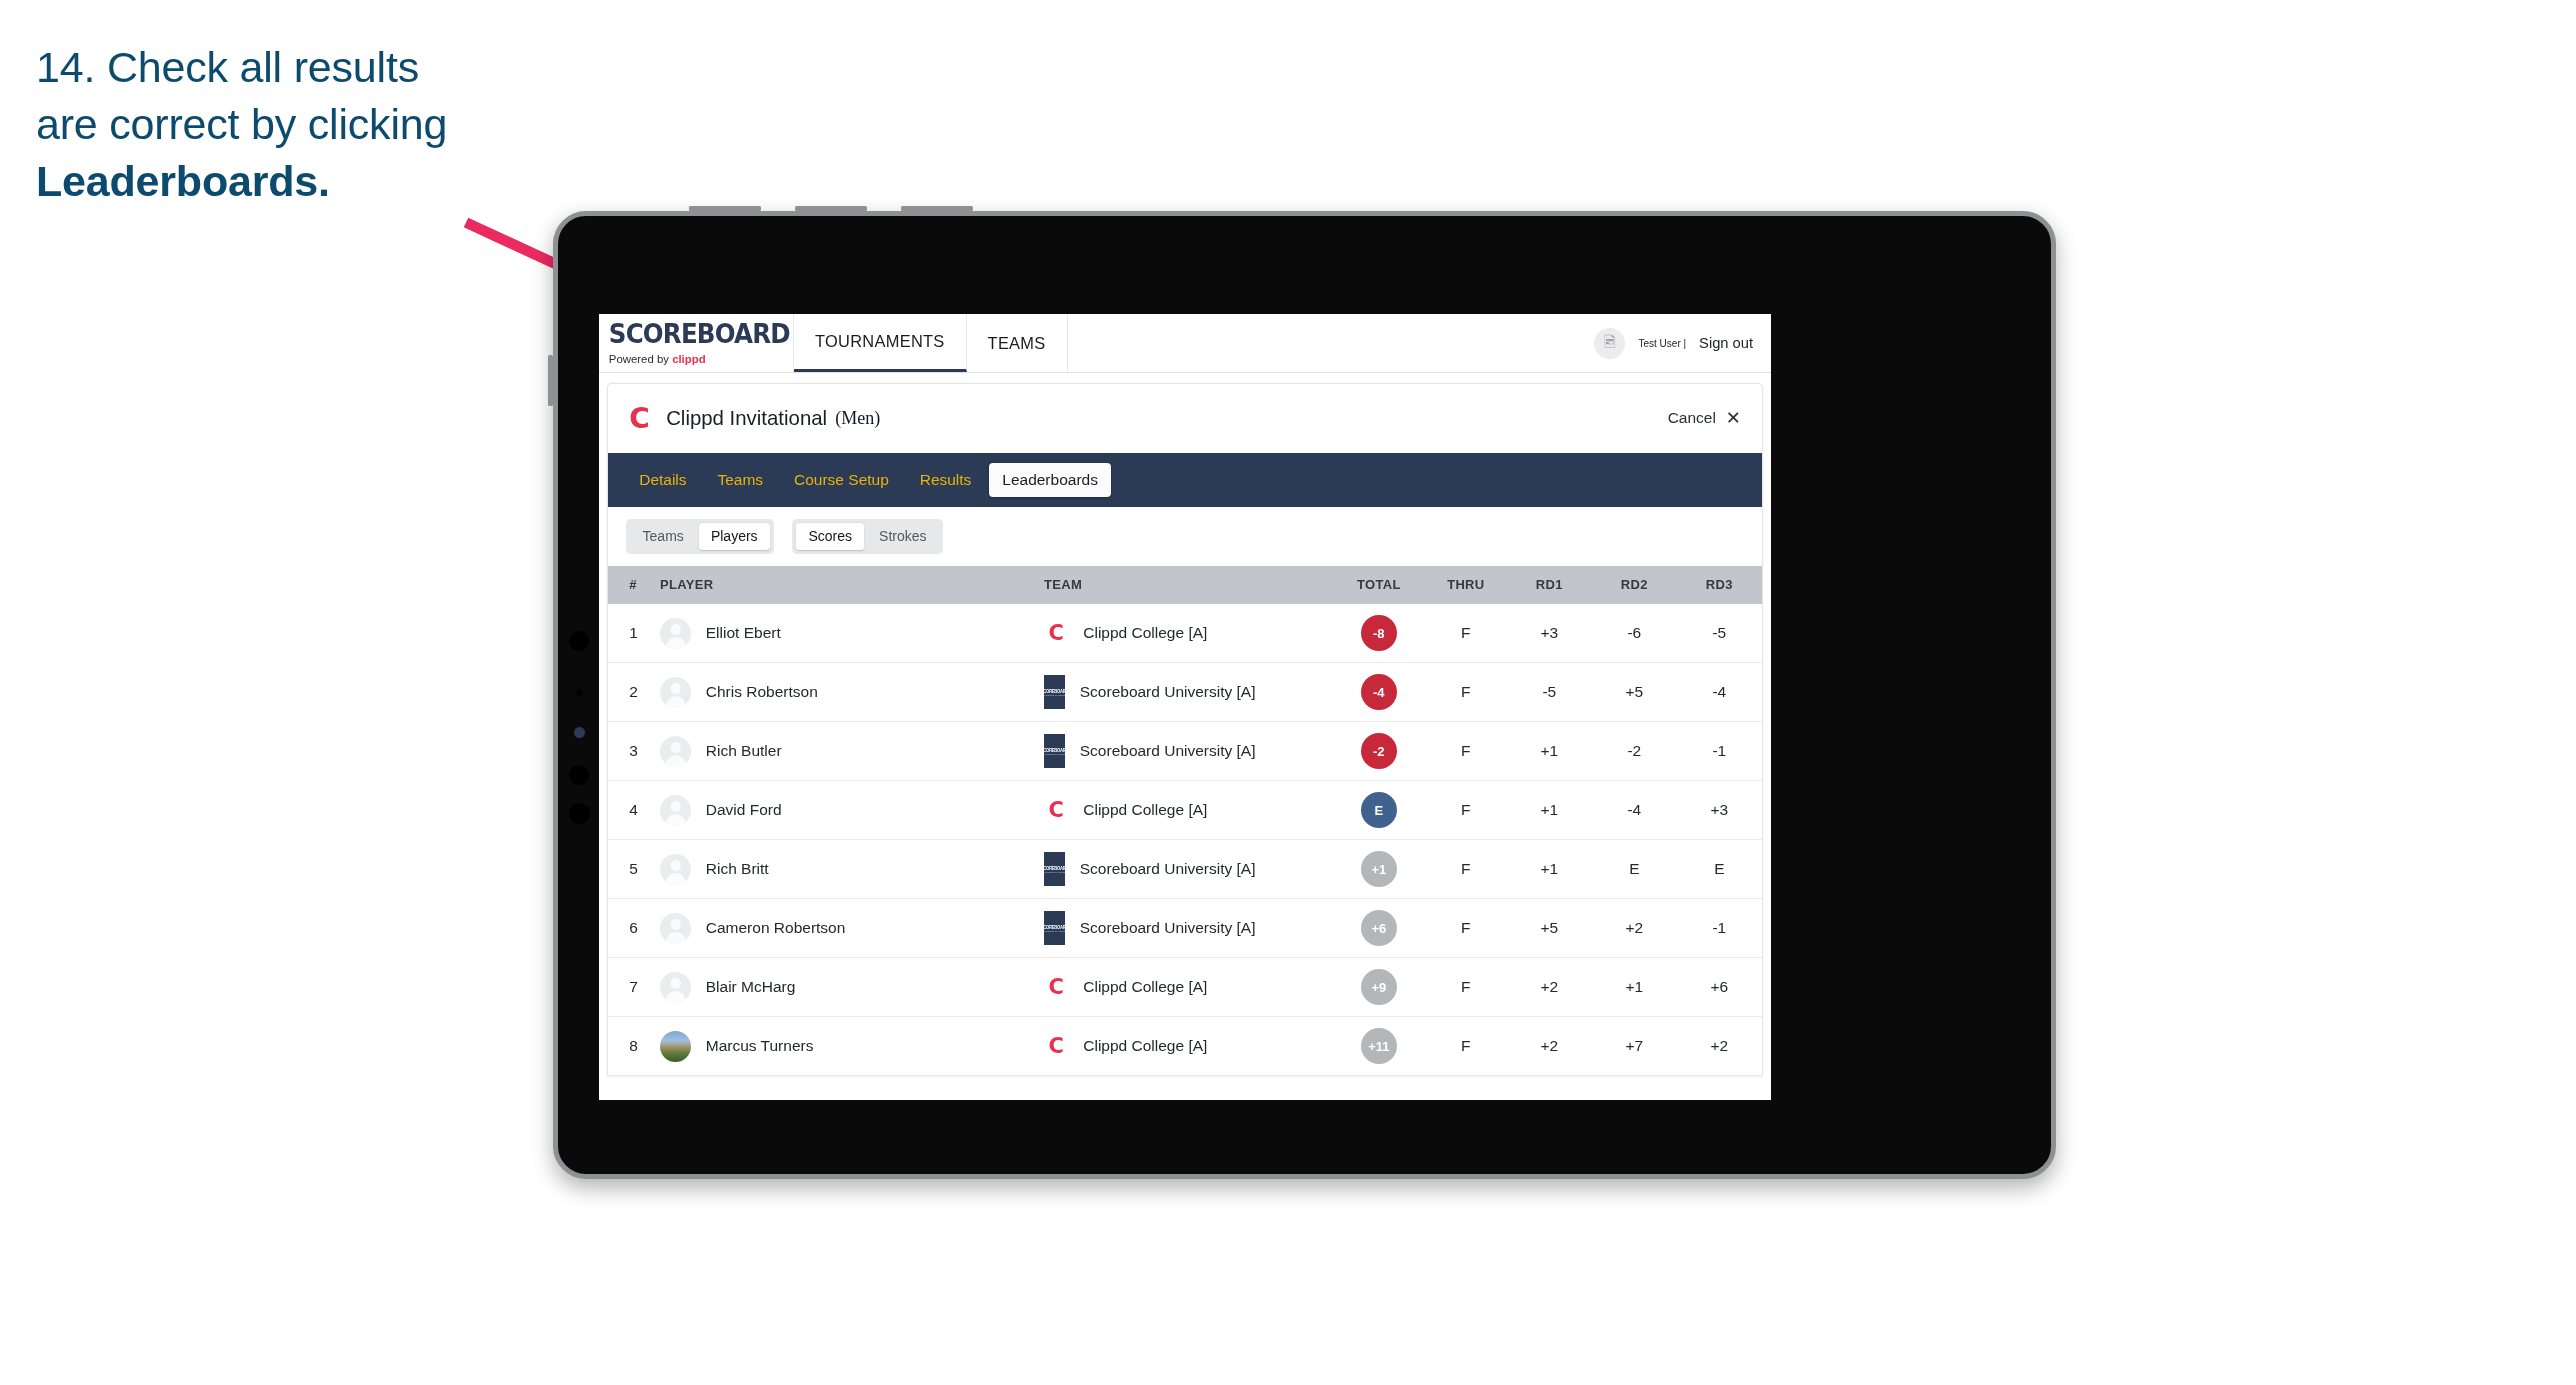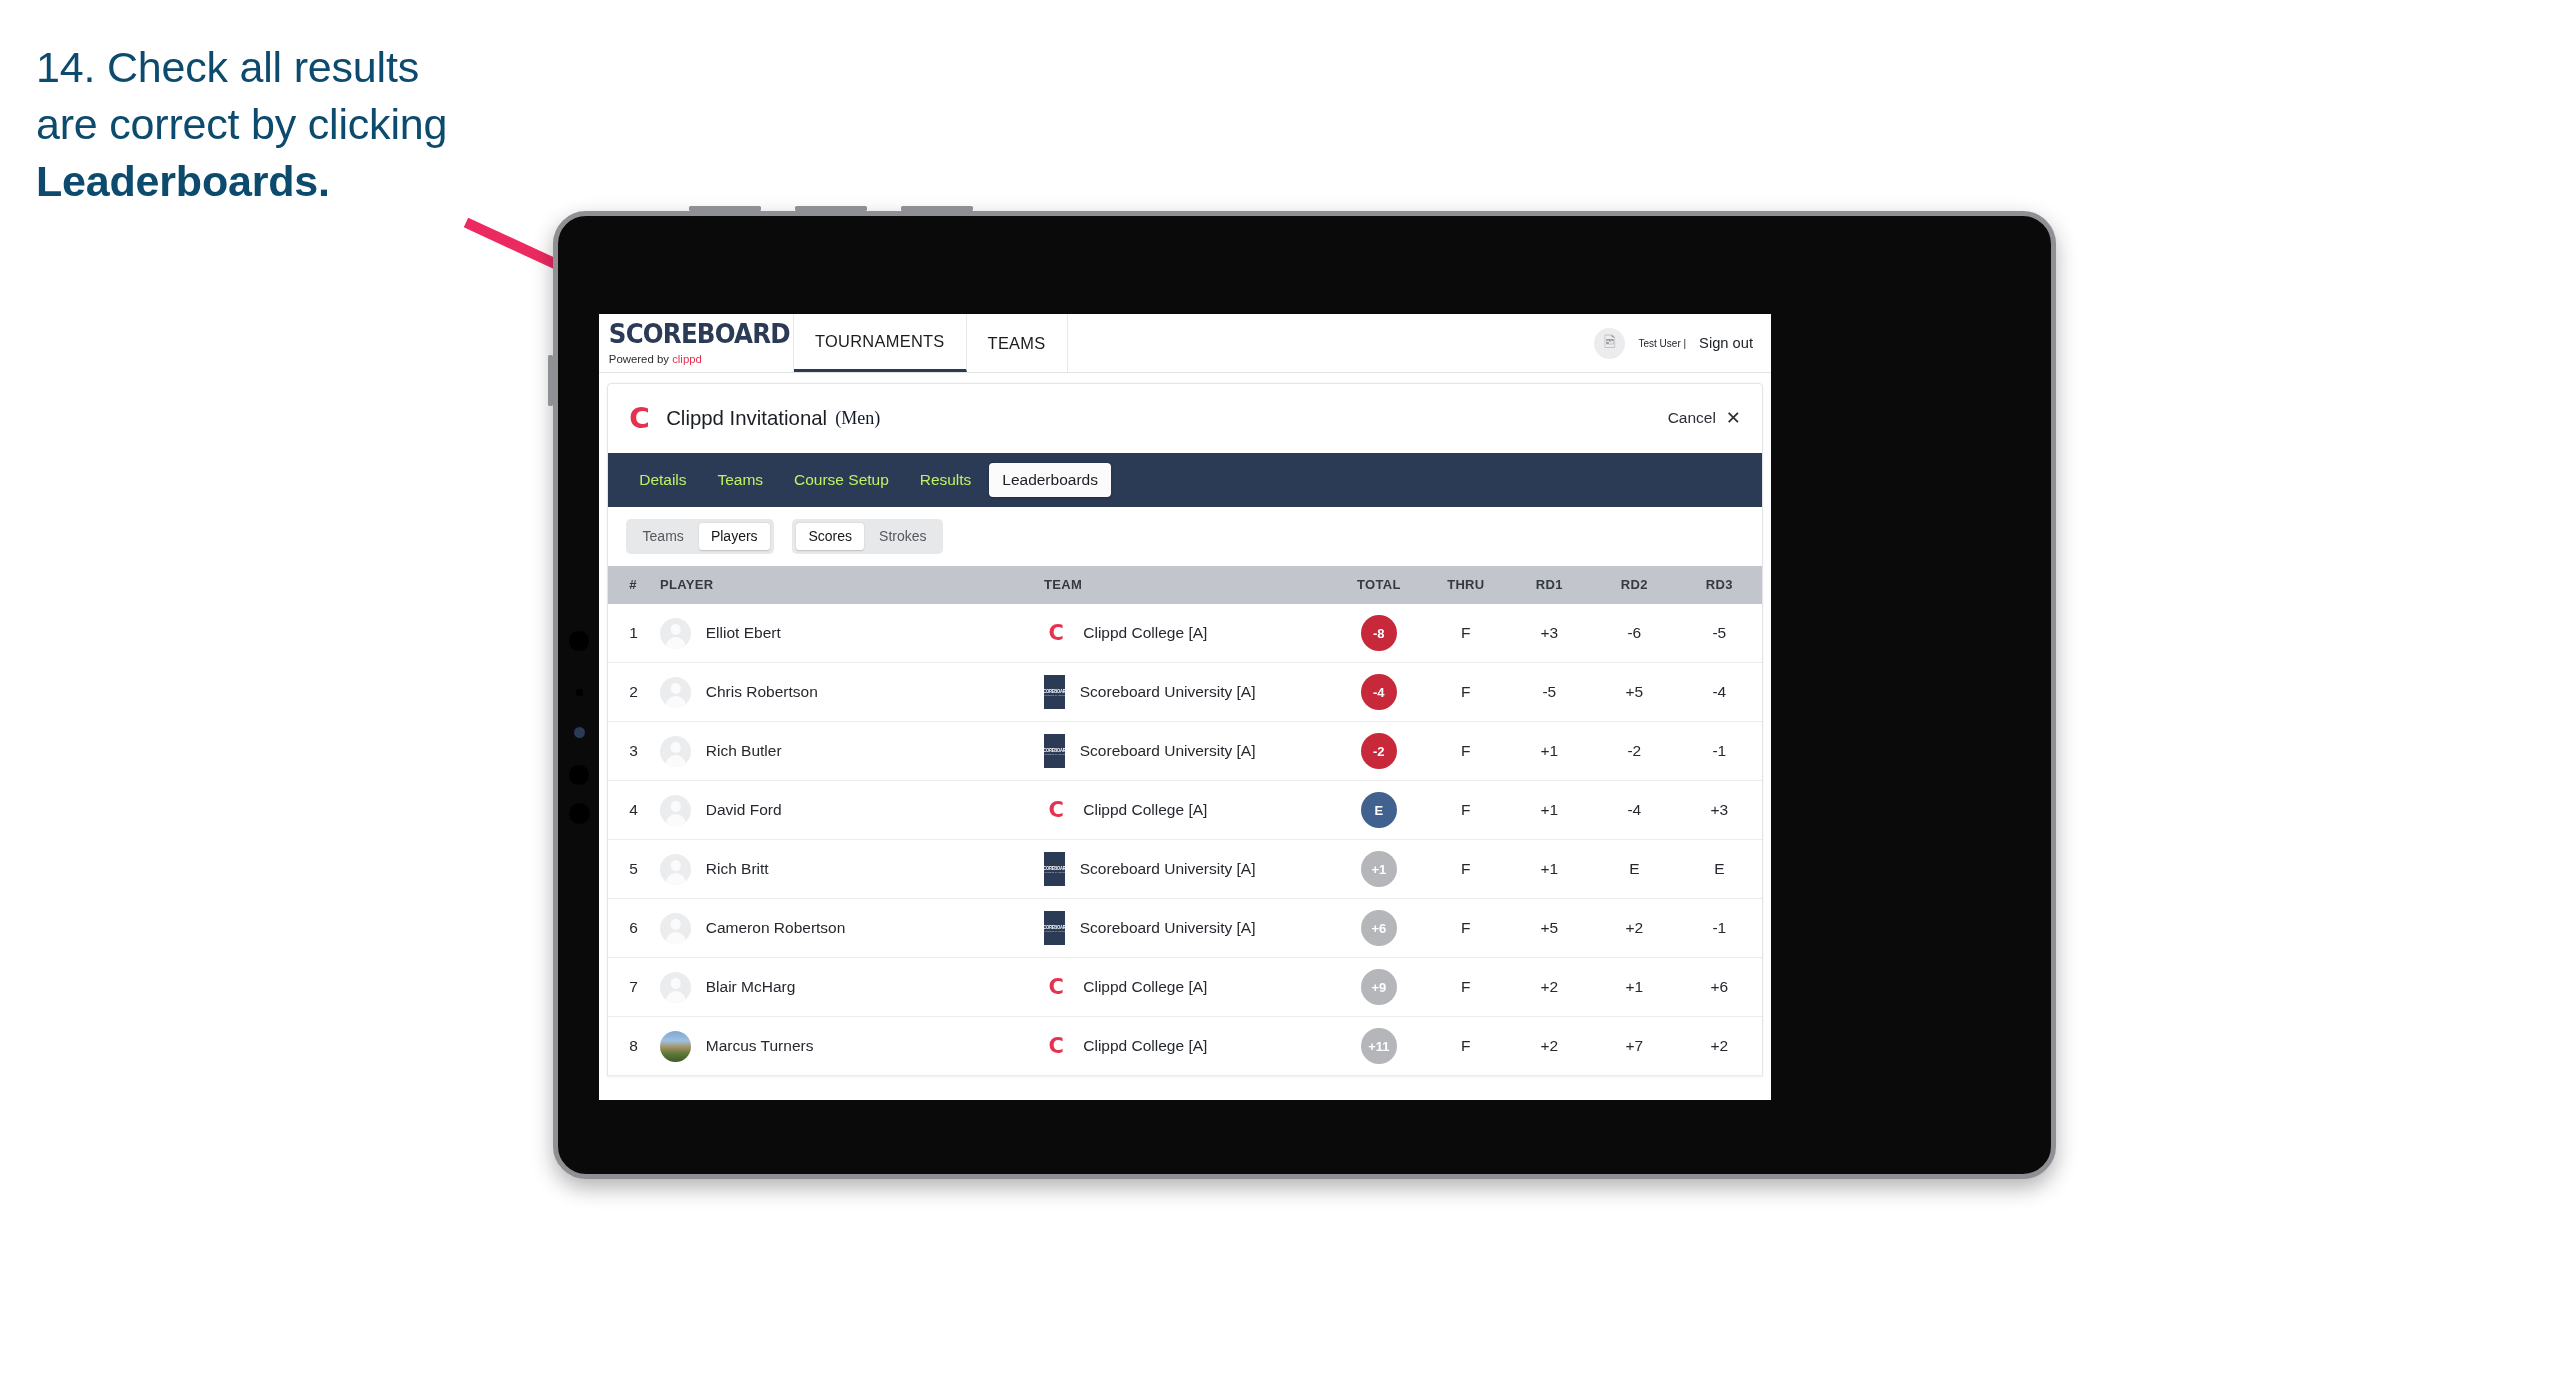--- a/index.html
+++ b/index.html
@@ -92,21 +92,21 @@
     line-height: 1;
     transform: scaleY(1.12);
     transform-origin: left top;
   }
   .brand-sub {
     margin-top: 7.4px;
     font-size: 11.4px;
     color: #2c2c2c;
     white-space: nowrap;
   }
-  .brand-sub .clippd { color: #e8314f; font-weight: normal; }
+  .brand-sub .clippd { color: #e8314f; font-weight: bold; }
 
   .nav-tab {
     display: flex; align-items: center;
     padding: 0 21px;
     font-size: 16.4px;
     color: #1c1c1c;
     letter-spacing: 0.3px;
     border-right: 0.8px solid #e6e8ea;
     cursor: pointer;
   }
@@ -161,21 +161,21 @@
   
   .tabbar {
     background: #2b3a55;
     height: 54px;
     display: flex; align-items: center;
     padding: 0 18px;
     gap: 4.9px;
   }
   .tb {
     font-size: 15.5px;
-    color: #bef264;
+    color: #eab308;
     padding: 8.2px 13px;
     border-radius: 4.1px;
     cursor: pointer;
     white-space: nowrap;
   }
   .tb.active {
     background: #fbfbfc;
     color: #1b1e24;
     box-shadow: 0 0.8px 2.5px rgba(0,0,0,0.25);
   }

